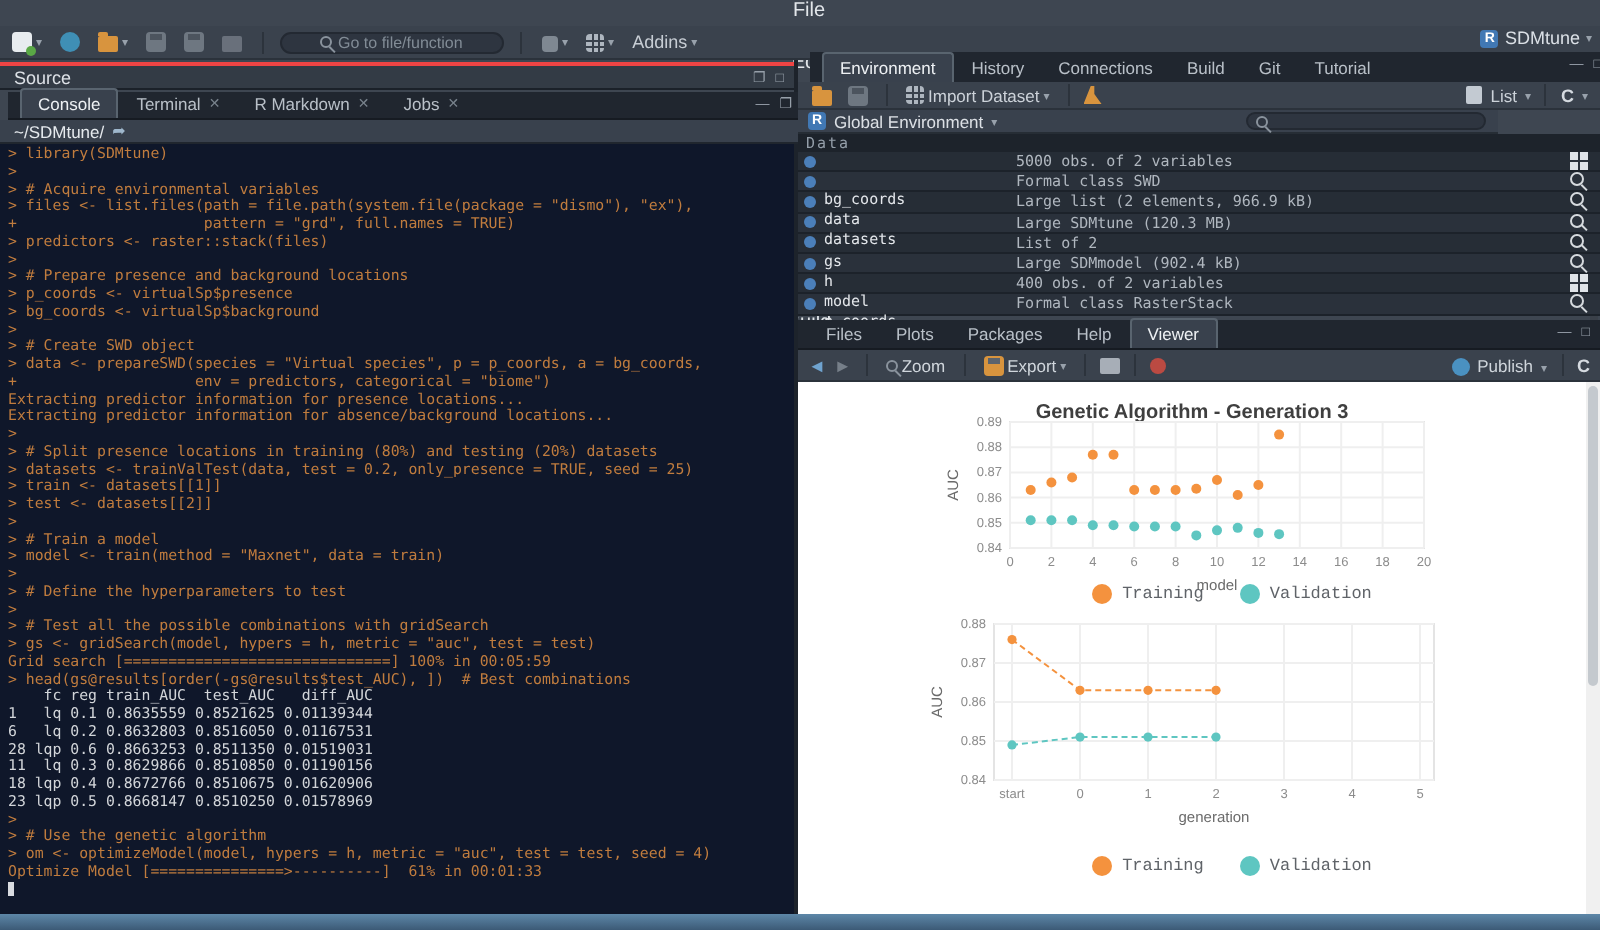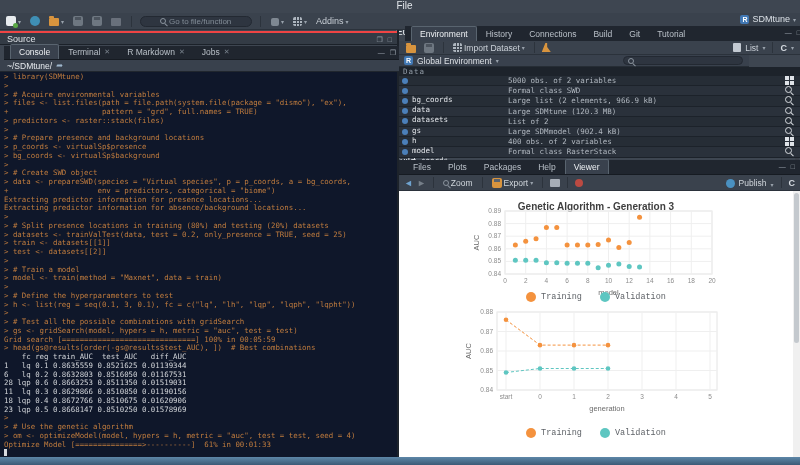--- a/index.html
+++ b/index.html
@@ -117,21 +117,21 @@
   #viewer-toolbar { position:absolute; left:399px; top:175px; width:401px; height:16px;
     background:#3a424d; border-bottom:1px solid #2b323b; display:flex; align-items:center; gap:4px;
     font-size:8.5px; color:#d0d6dc; padding-left:5px; }
   .nav-arrow { font-size:9px; line-height:10px; }
   .nav-back { color:#6fa3cf; }
   .nav-fwd { color:#767f89; }
   .ico-img { width:10px; height:8px; background:#a7aeb7; border-radius:1px; }
   .stop-circle { width:8px; height:8px; border-radius:50%; background:#bb4a42; }
   #viewer-toolbar .right { margin-left:auto; display:flex; align-items:flex-end; gap:4px; padding-right:5px; }
   .pub-ico { width:9px; height:9px; border-radius:50%; background:#4d9fd6; opacity:.85; }
-  #viewer-content { position:absolute; left:399px; top:191px; width:394px; height:266px; background:#ffffff; overflow:hidden; }
+  #viewer-content { position:absolute; left:399px; top:191px; width:394px; height:266px; background:#ffffff; overflow:hidden;padding-left:20px; }
   #viewer-scroll { position:absolute; right:0px; top:191px; width:7px; height:266px; background:#f0f0f0; }
   #viewer-scroll .thumb { position:absolute; left:1px; top:2px; width:5px; height:150px; background:#c4c9ce; border-radius:3px; }
   #chart-title { position:absolute; left:0; top:10px; width:394px; text-align:center;
     font-size:10px; font-weight:bold; color:#3f3f3f; }
   .legend { position:absolute; width:394px; display:flex; justify-content:center; gap:18px; }
   #legend0 { top:101px; } #legend1 { top:237px; }
   .legend-item { display:flex; align-items:center; gap:5px; font-size:8.5px; color:#5f6368;font-family:Liberation Mono, monospace; }
   .legend-dot { width:10px; height:10px; border-radius:50%; }
   svg text { font-family:"Liberation Sans", sans-serif; }
 
@@ -264,21 +264,20 @@
       <div class="cline" data-interactable="false">&gt;</div>
       <div class="cline" data-interactable="false">&gt; # Split presence locations in training (80%) and testing (20%) datasets</div>
       <div class="cline" data-interactable="false">&gt; datasets &lt;- trainValTest(data, test = 0.2, only_presence = TRUE, seed = 25)</div>
       <div class="cline" data-interactable="false">&gt; train &lt;- datasets[[1]]</div>
       <div class="cline" data-interactable="false">&gt; test &lt;- datasets[[2]]</div>
       <div class="cline" data-interactable="false">&gt;</div>
       <div class="cline" data-interactable="false">&gt; # Train a model</div>
       <div class="cline" data-interactable="false">&gt; model &lt;- train(method = "Maxnet", data = train)</div>
       <div class="cline" data-interactable="false">&gt;</div>
       <div class="cline" data-interactable="false">&gt; # Define the hyperparameters to test</div>
-      <div class="cline" data-interactable="false">&gt; h &lt;- list(reg = seq(0.1, 3, 0.1), fc = c("lq", "lh", "lqp", "lqph", "lqpht"))</div>
       <div class="cline" data-interactable="false">&gt;</div>
       <div class="cline" data-interactable="false">&gt; # Test all the possible combinations with gridSearch</div>
       <div class="cline" data-interactable="false">&gt; gs &lt;- gridSearch(model, hypers = h, metric = "auc", test = test)</div>
       <div class="cline" data-interactable="false">Grid search [==============================] 100% in 00:05:59</div>
       <div class="cline" data-interactable="false">&gt; head(gs@results[order(-gs@results$test_AUC), ])  # Best combinations</div>
       <div class="cline out" data-interactable="false">    fc reg train_AUC  test_AUC   diff_AUC</div>
       <div class="cline out" data-interactable="false">1   lq 0.1 0.8635559 0.8521625 0.01139344</div>
       <div class="cline out" data-interactable="false">6   lq 0.2 0.8632803 0.8516050 0.01167531</div>
       <div class="cline out" data-interactable="false">28 lqp 0.6 0.8663253 0.8511350 0.01519031</div>
       <div class="cline out" data-interactable="false">11  lq 0.3 0.8629866 0.8510850 0.01190156</div>

